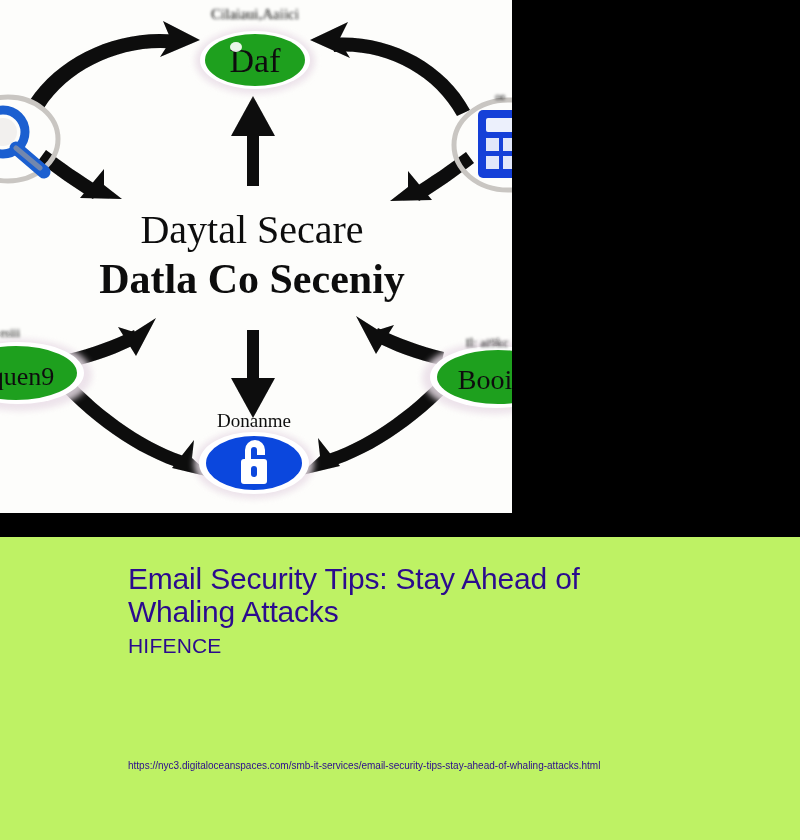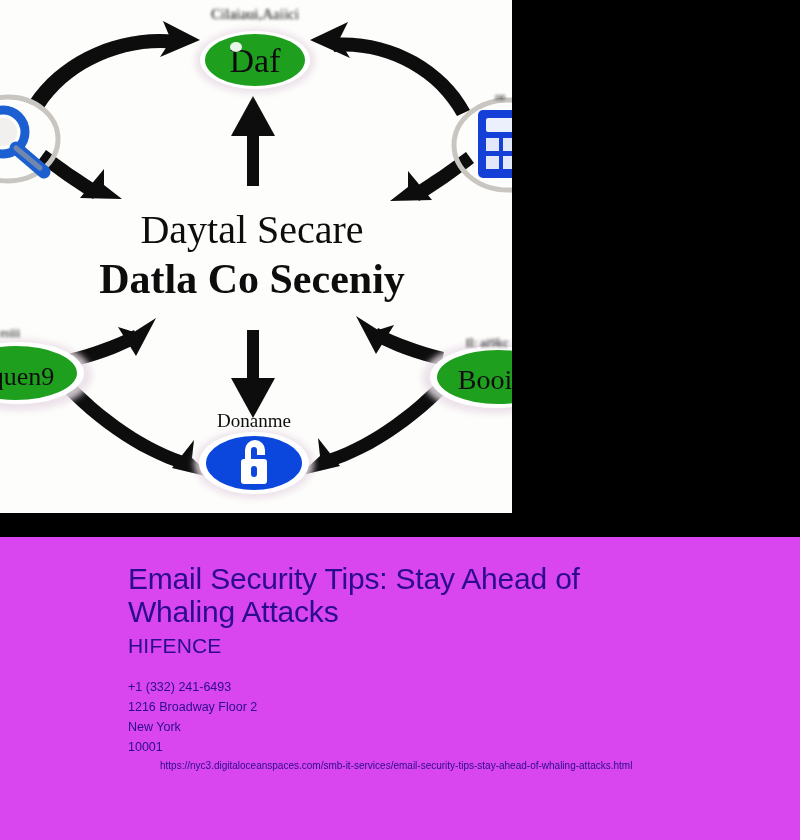--- a/index.html
+++ b/index.html
@@ -42,21 +42,21 @@
     font-family: "Liberation Serif", serif;
     fill: #111111;
   }
 
   
   #content-card {
     position: absolute;
     left: 0; top: 537px;
     width: 800px;
     height: 303px;
-    background: #d946ef;
+    background: #bef264;
   }
 
   #headline {
     position: absolute;
     left: 128px;
     top: 25px;
     width: 540px;
     margin: 0;
     font-family: "Liberation Sans", sans-serif;
     font-weight: normal;
@@ -88,21 +88,20 @@
     white-space: nowrap;
   }
   #source-url {
     position: absolute;
     left: 128px;
     top: 222px;
     font-size: 10px;
     line-height: 14px;
     color: #2b0b8e;
     white-space: nowrap;
-    margin-left: 32px;
   }
 </style>
 </head>
 <body>
 
 <div id="media-band">
 
   <div id="illustration">
     <svg id="illus-svg" viewBox="0 0 512 513" xmlns="http://www.w3.org/2000/svg">
       <defs>
@@ -220,21 +219,15 @@
     </svg>
   </div>
 </div>
 
 <div id="content-card">
 
   <h1 id="headline">Email Security Tips: Stay Ahead of Whaling Attacks</h1>
 
   <div id="brand">HIFENCE</div>
 
-  <div id="contact-block">
-    <div class="contact-line">+1 (332) 241-6493</div>
-    <div class="contact-line">1216 Broadway Floor 2</div>
-    <div class="contact-line">New York</div>
-    <div class="contact-line">10001</div>
-  </div>
 
   <div id="source-url">https://nyc3.digitaloceanspaces.com/smb-it-services/email-security-tips-stay-ahead-of-whaling-attacks.html</div>
 </div>
 
 </body></html>

